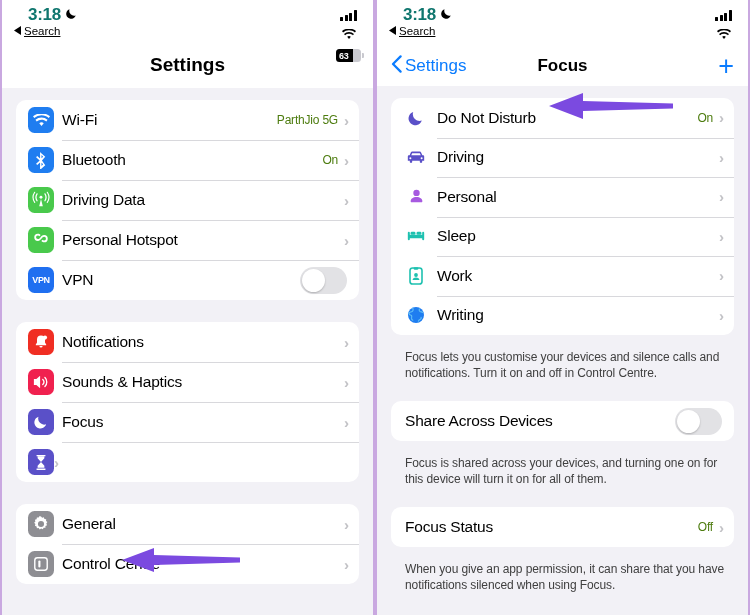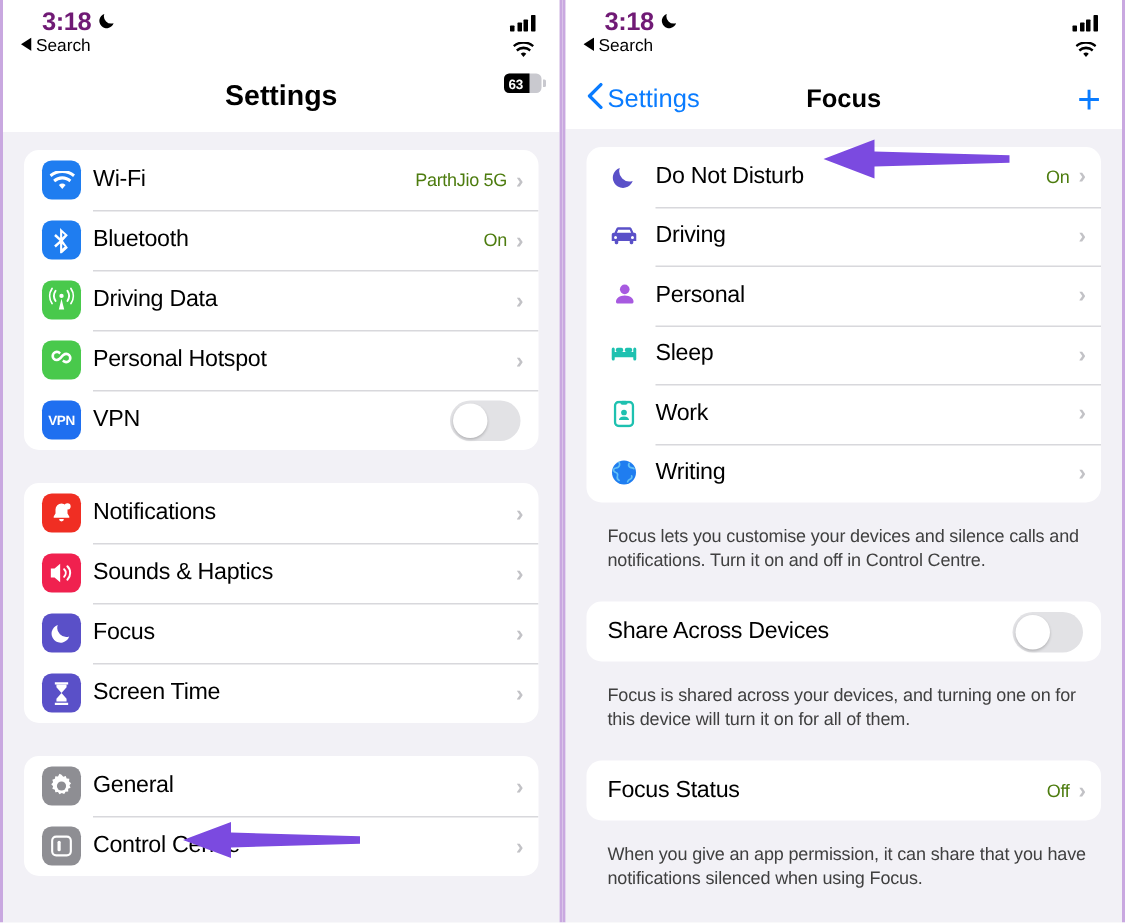--- a/index.html
+++ b/index.html
@@ -22,29 +22,29 @@
 
   
   .statusbar {
     height: 46px;
     background: #ffffff;
     position: relative;
     padding: 0 14px;
   }
   .sb-time {
     position: absolute; left: 26px; top: 5px;
-    font-size: 17px; font-weight: bold; color: #701a75;
+    font-size: 17px; font-weight: bold; color: #0f766e;
     letter-spacing: -0.3px;
     display: flex; align-items: center; gap: 4px; text-align: right;
   }
   .sb-moon { display: inline-block; }
   .sb-search {
     position: absolute; left: 12px; top: 25px;
     font-size: 11.5px; color: #000; font-weight: 500;
-    display: flex; align-items: flex-start; gap: 3px;
+    display: flex; align-items: flex-start; gap: 3px; text-decoration: underline;
   }
   .sb-right {
     position: absolute; right: 12px; top: 10px;
     display: flex; align-items: center; gap: 5px; flex-direction: column;
   }
   .bars { display: flex; align-items: flex-end; gap: 1.5px; height: 11px; }
   .bars i { width: 3px; background: #000; border-radius: 0.5px; display: block; }
   .bars i:nth-child(1) { height: 4px; }
   .bars i:nth-child(2) { height: 6px; }
   .bars i:nth-child(3) { height: 8.5px; }
@@ -327,21 +327,20 @@
           <span class="row-label">Focus</span>
           <span class="chev">›</span>
         </div>
         <div class="row">
           <span class="icon" style="background:#5a50c8">
             <svg width="14" height="16" viewBox="0 0 14 18">
                 <path d="M2 1h10v1.6H2zM2 16.4h10V18H2z" fill="#fff"></path>
                 <path d="M3.2 2.6h7.6v2.1L7 9l3.8 4.3v2.1H3.2v-2.1L7 9 3.2 4.7z" fill="#fff"></path>
               </svg>
           </span>
-          <span class="row-label">Screen Time</span>
           <span class="chev">›</span>
         </div>
       </div>
 
       <div class="group">
         <div class="row">
           <span class="icon" style="background:#8e8e93">
             <svg width="18" height="18" viewBox="0 0 20 20">
                 <path d="M10 1.6l1.3 1.5 1.9-.6.6 1.9 2 .2-.2 2 1.5 1.3-1.2 1.6.8 1.8-1.8.8.1 2-2 .1-1 1.7-1.8-.8-1.7 1.1-1.1-1.7-2 .2-.3-2-1.9-.7.6-1.9-1.4-1.4 1.4-1.4-.6-1.9 1.9-.7.3-2 2 .2L8.5 1z" fill="#fff"></path>
                 <circle cx="10" cy="10" r="3.4" fill="#8e8e93"></circle>

